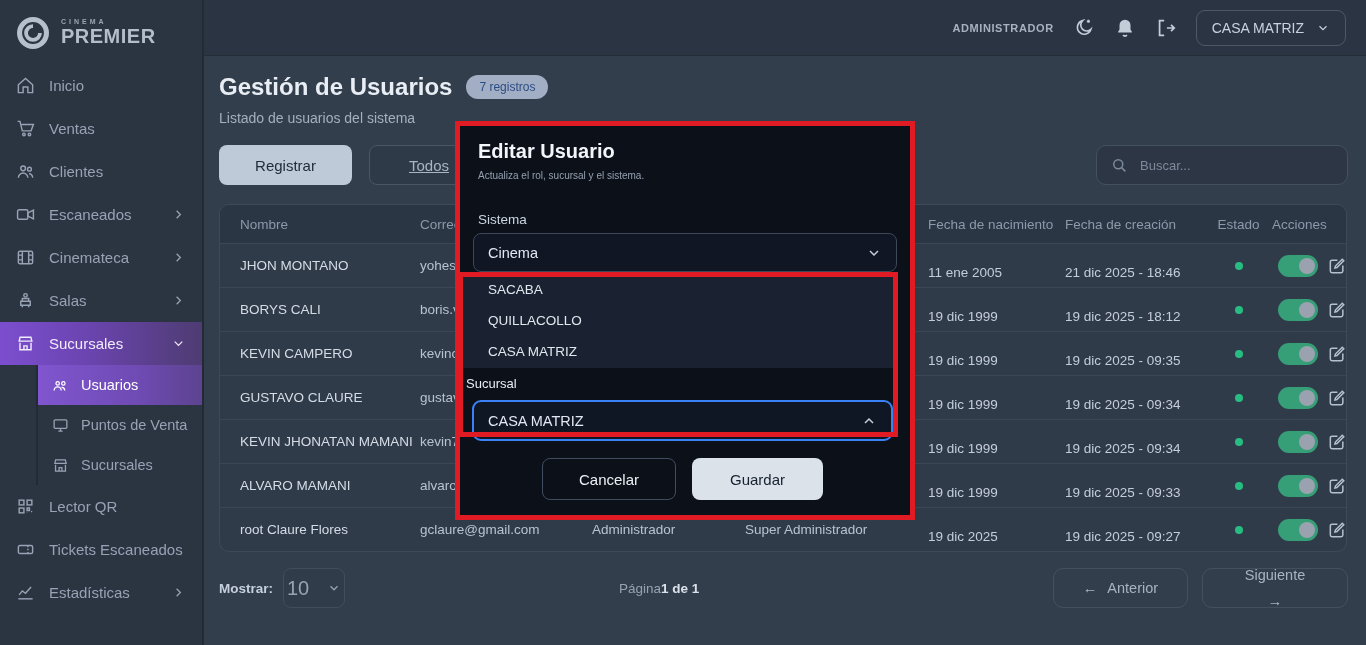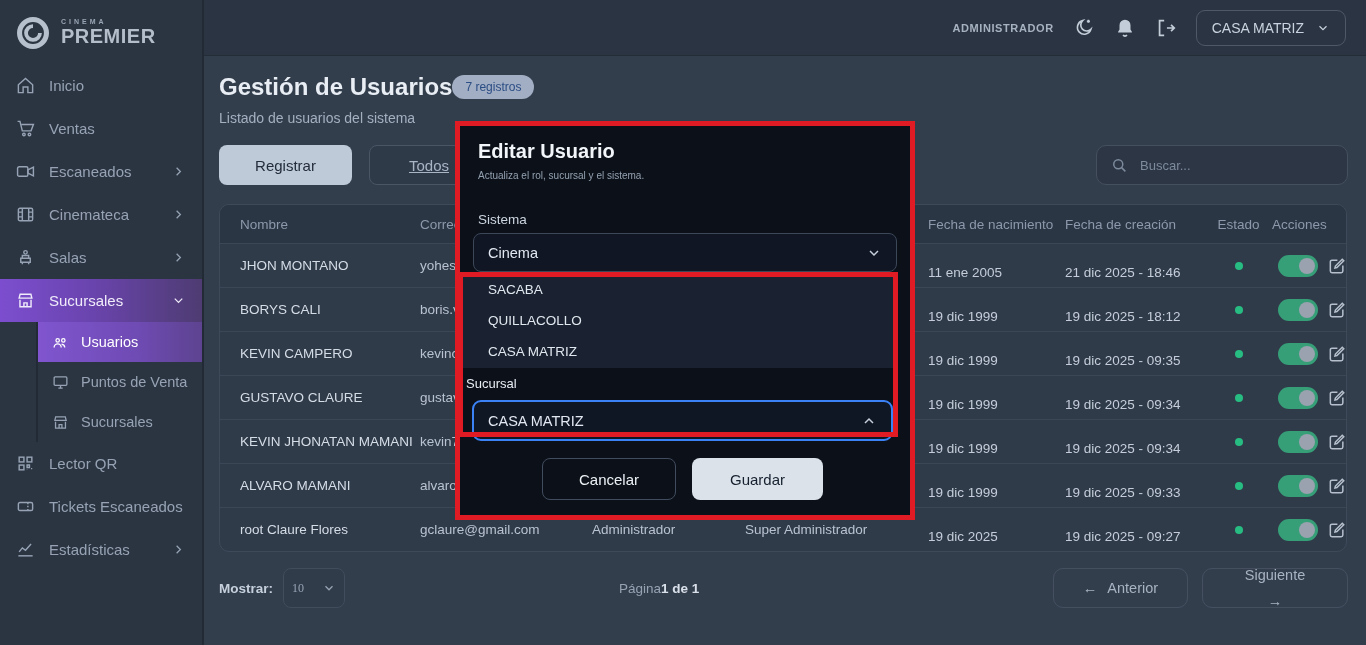--- a/index.html
+++ b/index.html
@@ -33,21 +33,21 @@
             justify-content:flex-end; gap:19px; padding-right:20px; z-index:1; }
   .role { font-size:11px; letter-spacing:0.6px; color:#a7b2c0; font-weight:bold; }
   .tb-ic { width:22px; height:22px; color:#c3cdd9; cursor:pointer; }
   .branch-btn { display:flex; align-items:center; gap:12px; border:1px solid #4d5869;
             border-radius:9px; padding:9px 15px; color:#c9d3df; font-size:14px; cursor:pointer; }
   .branch-btn .chev { width:14px; height:14px; margin:0; }
 
   
   .content { position:absolute; left:204px; top:57px; right:0; bottom:0; background:#333e4d; }
   .page-title { position:absolute; left:15px; top:16px; font-size:24px; font-weight:bold;
-            color:#e9eef5; display:flex; align-items:center; }
+            color:#e9eef5; display:flex; align-items:center; gap:14px; }
   .badge { font-size:12px; font-weight:normal; background:#a2aec3; color:#2b4d85;
             padding:5px 13px; border-radius:999px; }
   .page-sub { position:absolute; left:15px; top:53px; font-size:14px; color:#a4afbf; }
   .btn-register { position:absolute; left:15px; top:88px; width:133px; height:40px;
             background:#bfcad9; color:#232c3a; border:none; border-radius:8px; font-size:15px;
             display:flex; align-items:center; justify-content:center; cursor:pointer;
             font-family:inherit; }
   .btn-todos { position:absolute; left:165px; top:88px; width:120px; height:40px;
             background:#2f3a49; color:#a9b4c5; border:1px solid #4a5566; border-radius:8px;
             font-size:15px; display:flex; align-items:center; justify-content:center;
@@ -76,22 +76,22 @@
   .toggle .knob { position:absolute; right:3px; top:3px; width:16px; height:16px;
                   border-radius:50%; background:#99a2ae; }
   .edit-btn { width:20px; height:20px; color:#b6c0cd; cursor:pointer; }
   .th-center { text-align:center; }
 
   
   .pag-label { position:absolute; left:15px; top:511px; height:40px; display:flex;
                align-items:center; color:#c6d0dc; font-size:13.5px; font-weight:bold; }
   .show-select { position:absolute; left:79px; top:511px; width:62px; height:40px;
                border:1px solid #414c5c; border-radius:8px; color:#97a3b3; background:#313c4b;
-               display:flex; align-items:center; justify-content:center; gap:18px; font-size:12px;
-               cursor:pointer;font-family:Liberation Serif, serif; }
+               display:flex; align-items:center; justify-content:center; gap:18px; font-size:20px;
+               cursor:pointer; }
   .show-select .chev { width:14px; height:14px; margin:0; }
   .page-info { position:absolute; left:415px; top:511px; height:40px; display:flex;
                align-items:center; color:#97a3b3; font-size:13.5px; }
   .page-info b { color:#d9e0ea; }
   .btn-prev { position:absolute; left:849px; top:511px; width:135px; height:40px; }
   .btn-next { position:absolute; left:998px; top:511px; width:146px; height:40px;flex-direction:column; }
   .pag-btn { border:1px solid #454f60; border-radius:10px; color:#a8b3c2; background:transparent;
              font-size:14.5px; display:flex; align-items:center; justify-content:center; gap:10px;
              cursor:pointer; font-family:inherit; }
 
@@ -156,20 +156,31 @@
             <path d="M2 3h3l3 12h11l3-8H7"></path>
             <circle cx="10" cy="19.5" r="1.6"></circle>
             <circle cx="17" cy="19.5" r="1.6"></circle>
           </svg>
         </span>
       <span>Ventas</span>
     </div>
     <div class="nav-item">
       <span class="ic">
           <svg viewBox="0 0 24 24" fill="none" stroke="currentColor" stroke-width="1.8">
+            <circle cx="9" cy="8" r="3"></circle>
+            <path d="M3 20c0-3.3 2.7-6 6-6s6 2.7 6 6"></path>
+            <circle cx="17" cy="9" r="2.4"></circle>
+            <path d="M16.5 14.6c2.6.6 4.5 2.8 4.5 5.4"></path>
+          </svg>
+        </span>
+      <span>Clientes</span>
+    </div>
+    <div class="nav-item">
+      <span class="ic">
+          <svg viewBox="0 0 24 24" fill="none" stroke="currentColor" stroke-width="1.8">
             <rect x="2" y="6" width="13" height="12" rx="2"></rect>
             <path d="M15 10l7-3.5v11L15 14z"></path>
           </svg>
         </span>
       <span>Escaneados</span>
       <span class="chev">
           <svg viewBox="0 0 24 24" fill="none" stroke="currentColor" stroke-width="2">
             <path d="M9 6l6 6-6 6"></path>
           </svg>
         </span>

